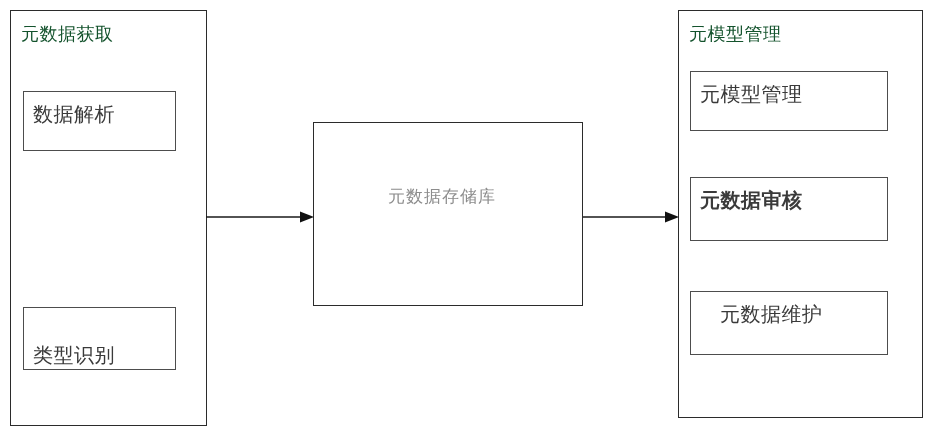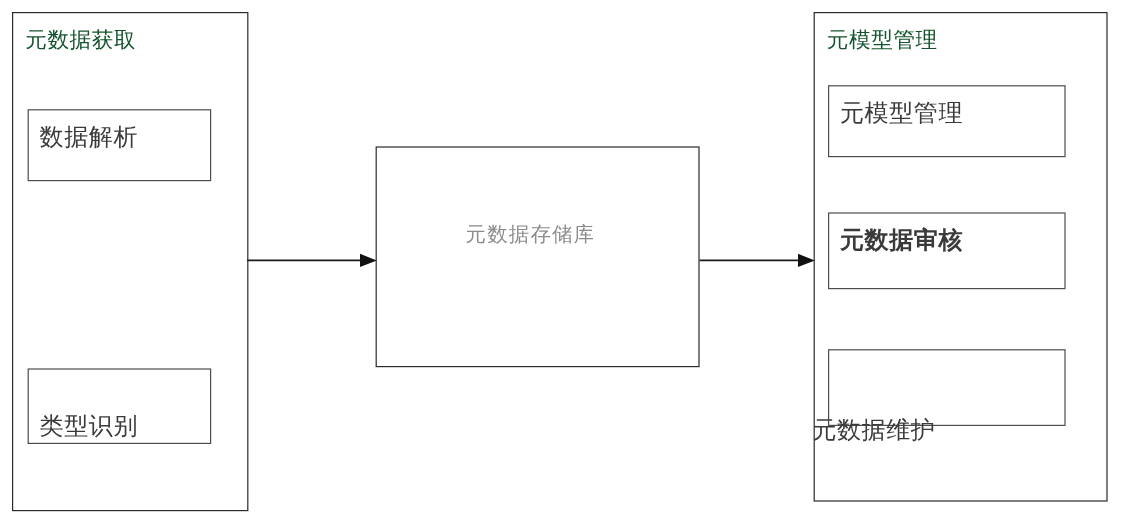--- a/index.html
+++ b/index.html
@@ -95,21 +95,21 @@
 
   <div class="panel-title" style="left:689px; top:24px;">元模型管理</div>
 
   <div class="inner-box" style="left:690px; top:71px; width:198px; height:60px;"></div>
   <div class="box-label" style="left:700px; top:84px;">元模型管理</div>
 
   <div class="inner-box" style="left:690px; top:177px; width:198px; height:64px;"></div>
   <div class="box-label" style="left:700px; top:190px;font-weight:bold;">元数据审核</div>
 
   <div class="inner-box" style="left:690px; top:291px; width:198px; height:64px;"></div>
-  <div class="box-label" style="left:677px; top:304px;margin-top:44px;">元数据维护</div>
+  <div class="box-label" style="left:720px; top:304px;">元数据维护</div>
 
   <div class="arrow" style="left:206px; top:210px; width:108px;">
     <svg width="108" height="14" viewBox="0 0 108 14">
       <line x1="0" y1="7" x2="94" y2="7" stroke="#1a1a1a" stroke-width="1.6"></line>
       <polygon points="94,1.5 108,7 94,12.5" fill="#111111"></polygon>
     </svg>
   </div>
 
   <div class="arrow" style="left:583px; top:210px; width:96px;">
     <svg width="96" height="14" viewBox="0 0 96 14">

